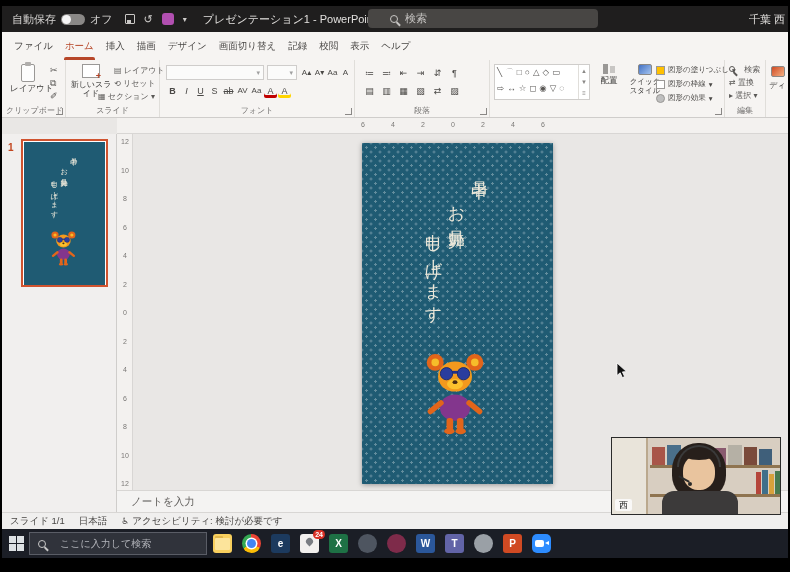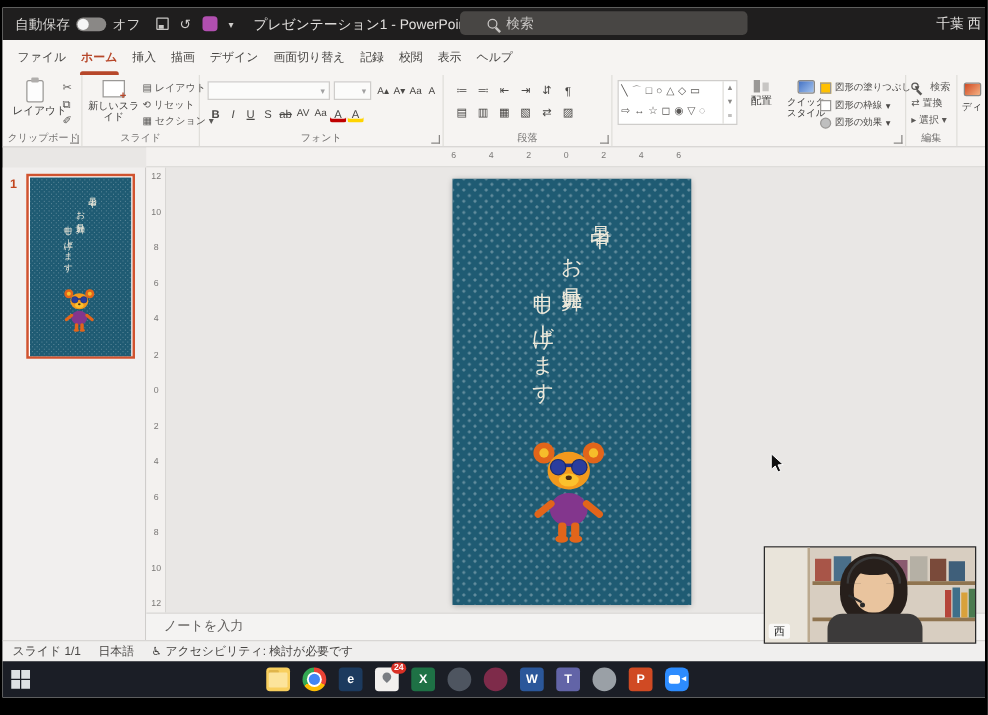--- a/index.html
+++ b/index.html
@@ -22,21 +22,21 @@
   .tb-search{position:absolute;left:366px;top:3px;width:230px;height:19px;background:#484644;border-radius:4px;
              color:#c8c6c4;display:flex;align-items:center;padding-left:22px;font-size:11px;cursor:text;}
   .mag{position:relative;width:8px;height:8px;border:1.5px solid currentColor;border-radius:50%;display:inline-block;margin-right:7px;flex:none;}
   .mag::after{content:"";position:absolute;right:-4px;bottom:-3px;width:5px;height:1.5px;background:currentColor;transform:rotate(45deg);}
   .user{position:absolute;right:3px;top:0;height:26px;line-height:26px;font-size:11px;color:#e2e0de;white-space:nowrap;}
 
   
   .tabs{position:absolute;left:0;top:26px;width:100%;height:28px;background:#f6f4f2;display:flex;
         align-items:flex-end;padding-left:6px;}
   .tab{padding:5px 6px 7px;font-size:9.5px;color:#484644;position:relative;white-space:nowrap;cursor:pointer;}
-  .tab.active{color:#b7472a;font-weight:bold;}
+  .tab.active{color:#b7472a;font-weight:normal;}
   .tab.active::after{content:"";position:absolute;left:5px;right:5px;bottom:0;height:3px;background:#b7472a;border-radius:2px 2px 0 0;}
 
   
   .ribbon{position:absolute;left:0;top:54px;width:100%;height:58px;background:#f6f4f2;
           border-bottom:1px solid #cfcdcb;font-size:8.5px;color:#3b3a39;}
   .group{position:absolute;top:0;height:57px;border-right:1px solid #e0deda;}
   .glabel{position:absolute;bottom:1px;left:0;right:0;text-align:center;font-size:8px;color:#737170;white-space:nowrap;}
   .launcher{position:absolute;right:2px;bottom:2px;width:7px;height:7px;border-right:1.5px solid #8a8886;border-bottom:1.5px solid #8a8886;cursor:pointer;}
   .bigbtn{position:absolute;top:4px;text-align:center;cursor:pointer;}
   .bigbtn .lbl{margin-top:2px;line-height:9px;word-break:break-all;}
@@ -197,21 +197,21 @@
       <span class="launcher"></span>
     </div>
 
     <div class="group" style="left:64px;width:94px;">
       <div class="bigbtn" style="left:4px;width:42px;">
         <div class="slideicon"></div>
         <div class="lbl" style="font-size:8px;">新しいスライド</div>
       </div>
       <span class="mini" style="left:48px;top:5px;font-size:8px;">▤ <span>レイアウト</span> ▾</span>
       <span class="mini" style="left:48px;top:18px;font-size:8px;">⟲ <span>リセット</span></span>
-      <span class="mini" style="left:48px;top:31px;font-size:8px;">▦ <span>セクション</span> ▾</span>
+      <span class="mini" style="left:32px;top:31px;font-size:8px;">▦ <span>セクション</span> ▾</span>
       <div class="glabel">スライド</div>
     </div>
 
     <div class="group" style="left:158px;width:195px;">
       <div class="combo" style="left:6px;top:5px;width:98px;">
         <span></span>
             <span class="arr">▾</span>
       </div>
       <div class="combo" style="left:107px;top:5px;width:30px;">
         <span></span>
@@ -422,20 +422,24 @@
     </span>
   </footer>
 
   <div class="taskbar">
     <div class="start">
           <span></span>
           <span></span>
           <span></span>
           <span></span>
         </div>
+    <div class="tk-search">
+      <span class="mag" style="color:#c8c8c8;"></span>
+      <span>ここに入力して検索</span>
+    </div>
     <div class="tbicons">
       <div class="tbicon ic-folder" style="background: rgb(248, 207, 94);"></div>
       <div class="tbicon ic-chrome"></div>
       <div class="tbicon" style="background: rgb(28, 58, 94);">
             <span>e</span>
           </div>
       <div class="tbicon ic-maps" style="background: rgb(242, 240, 238);">
             <span class="tbbadge">24</span>
           </div>
       <div class="tbicon" style="background: rgb(30, 113, 69);">

